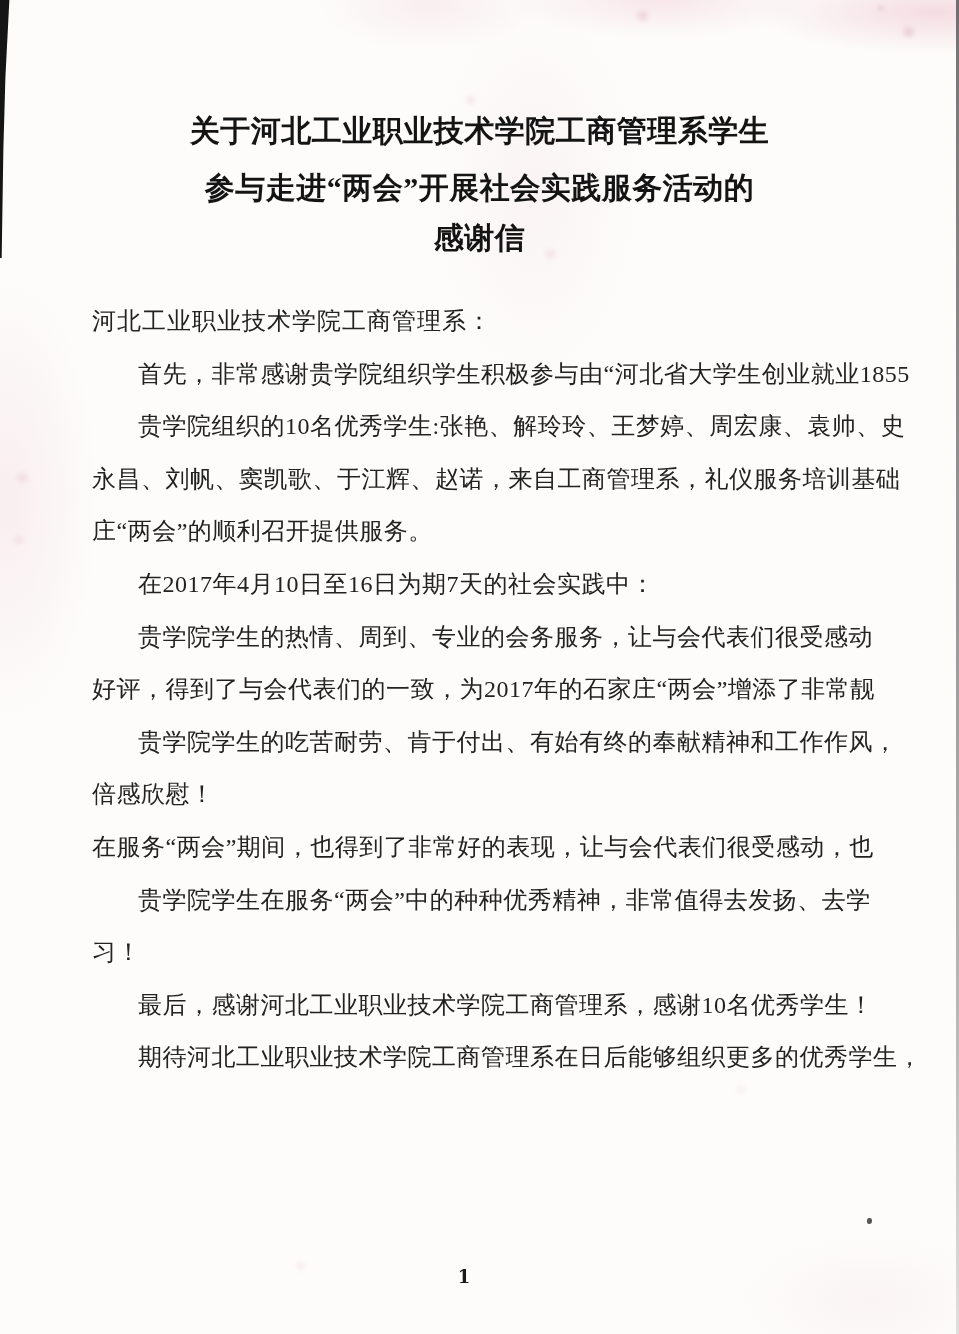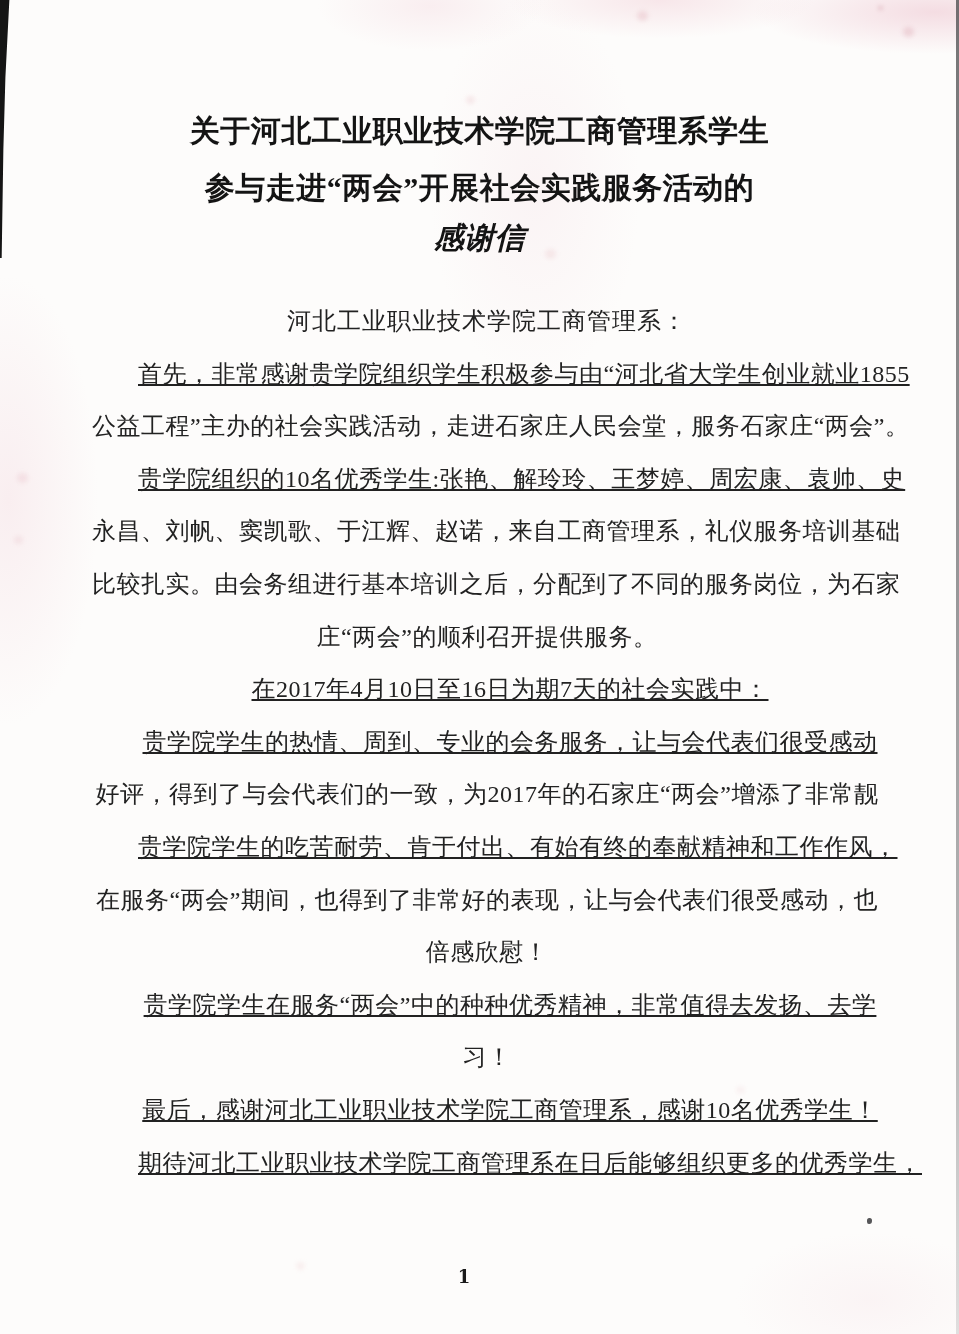--- a/index.html
+++ b/index.html
@@ -54,29 +54,29 @@
   }
 
   
   .title {
     position:absolute; top:102px; left:0; width:959px;
     text-align:center;
     font-size:30px; font-weight:700; letter-spacing:0.5px;
     color:#141414;
   }
   .title-line { line-height:57px; white-space:nowrap; }
-  .title-line:nth-of-type(3) { line-height:44px;font-style:italic; }
+  .title-line:nth-of-type(3) { line-height:44px; }
 
   .body {
     position:absolute; top:295px; left:92px; width:790px;
     font-size:24px; line-height:52.6px; letter-spacing:0.5px;
     color:#222;
   }
-  .line { height:52.6px; white-space:nowrap;text-align:center; }
-  .line.indent { padding-left:46px;text-decoration:underline; }
+  .line { height:52.6px; white-space:nowrap; }
+  .line.indent { padding-left:46px; }
   .salutation { letter-spacing:1px; }
 
   .page-number {
     position:absolute; left:452px; top:1266px; width:24px;
     text-align:center;
     font-size:18px; font-weight:700; color:#1a1a1a;
     font-family:"DejaVu Serif","Liberation Serif",serif;
   }
 </style>
 </head>
@@ -94,31 +94,29 @@
   <div class="title-line">关于河北工业职业技术学院工商管理系学生</div>
       <div class="title-line">参与走进“两会”开展社会实践服务活动的</div>
       <div class="title-line">感谢信</div>
     </div>
 
   <div class="body">
     <div class="line salutation">河北工业职业技术学院工商管理系：</div>
     <div>
 
     <div class="line indent">首先，非常感谢贵学院组织学生积极参与由“河北省大学生创业就业1855</div>
-        <div class="line">公益工程”主办的社会实践活动，走进石家庄人民会堂，服务石家庄“两会”。</div>
         <div class="line indent">贵学院组织的10名优秀学生:张艳、解玲玲、王梦婷、周宏康、袁帅、史</div>
         <div class="line">永昌、刘帆、窦凯歌、于江辉、赵诺，来自工商管理系，礼仪服务培训基础</div>
-        <div class="line">比较扎实。由会务组进行基本培训之后，分配到了不同的服务岗位，为石家</div>
         <div class="line">庄“两会”的顺利召开提供服务。</div>
         <div class="line indent">在2017年4月10日至16日为期7天的社会实践中：</div>
         <div class="line indent">贵学院学生的热情、周到、专业的会务服务，让与会代表们很受感动</div>
         <div class="line">好评，得到了与会代表们的一致，为2017年的石家庄“两会”增添了非常靓</div>
         <div class="line indent">贵学院学生的吃苦耐劳、肯于付出、有始有终的奉献精神和工作作风，</div>
+        <div class="line">倍感欣慰！</div>
         <div class="line">在服务“两会”期间，也得到了非常好的表现，让与会代表们很受感动，也</div>
-        <div class="line">倍感欣慰！</div>
         <div class="line indent">贵学院学生在服务“两会”中的种种优秀精神，非常值得去发扬、去学</div>
         <div class="line">习！</div>
         <div class="line indent">最后，感谢河北工业职业技术学院工商管理系，感谢10名优秀学生！</div>
         <div class="line indent">期待河北工业职业技术学院工商管理系在日后能够组织更多的优秀学生，</div>
       </div>
   </div>
 
   <div class="page-number">1</div>
 
 </div>

